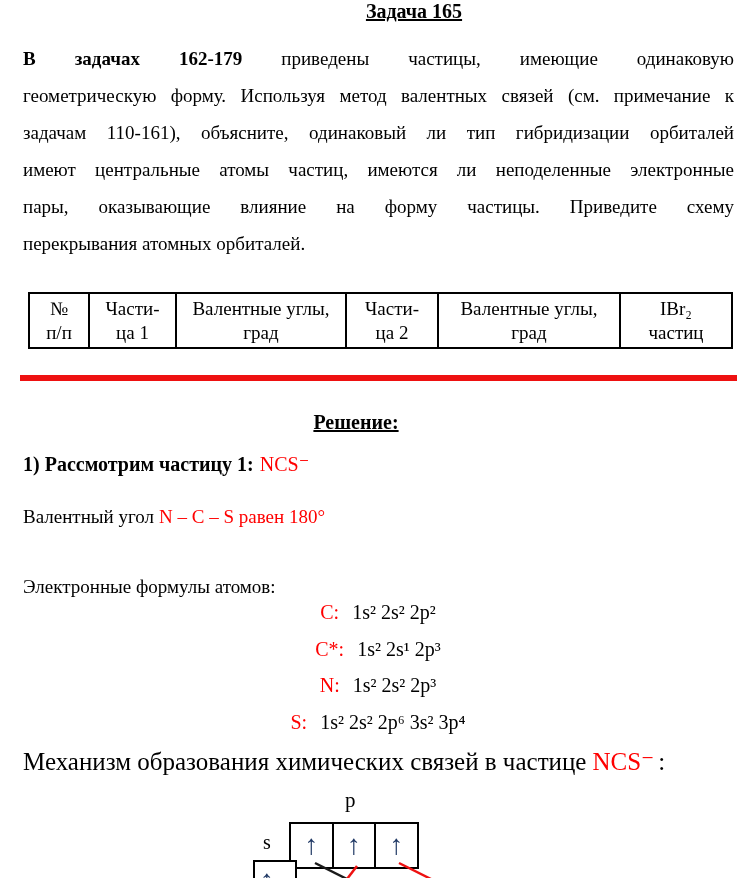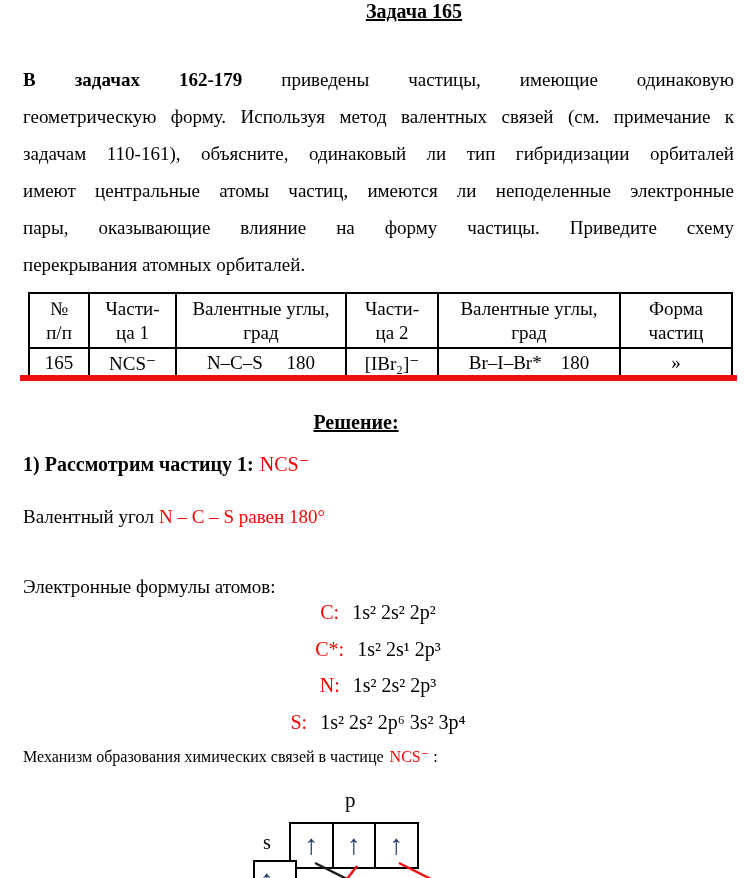--- a/index.html
+++ b/index.html
@@ -19,21 +19,21 @@
   .doc-title {
     left: 0; top: 7; width: 756px;
     text-align: center;
     font-size: 20px; font-weight: bold;
     text-decoration: underline;
     margin-left: 36px;
   }
 
   
   .statement {
-    left: 23px; top: 61px; width: 711px;
+    left: 23px; top: 40px; width: 711px;
     font-size: 19px;
   }
   .pline { line-height: 37px; white-space: nowrap; }
   .pline.just { text-align: justify; text-align-last: justify; }
 
   
   table.data-table {
     position: absolute;
     left: 28px; top: 292px;
     border-collapse: collapse;
@@ -86,21 +86,21 @@
     font-size: 20px;
   }
   .config-line .el { color: #ff0000; margin-right: 13px; }
   .config-line .conf { color: #000000; }
   .cfg0 { top: 601px; }
   .cfg1 { top: 638px; }
   .cfg2 { top: 674px; }
   .cfg3 { top: 711px; }
   .mechanism-line {
     left: 23px; top: 747px;
-    font-size: 16px;
+    font-size: 25px;
   }
   .mechanism-line .red { margin: 0 4px 0 6px; }
 
   
   .p-label { left: 345px; top: 788px; font-size: 21px; }
   .s-label { left: 263px; top: 831px; font-size: 20px; }
   .orb-row { left: 289px; top: 822px; display: flex; }
   .orb-box {
     width: 41px; height: 43px;
     border: 2.5px solid #000;
@@ -155,29 +155,21 @@
       <col style="width:182px">
       <col style="width:112px">
   </colgroup>
   <tbody>
       <tr class="hdr-row">
     <th><span>№</span><br><span>п/п</span></th>
     <th><span>Части-</span><br><span>ца 1</span></th>
     <th><span>Валентные углы,</span><br><span>град</span></th>
     <th><span>Части-</span><br><span>ца 2</span></th>
     <th><span>Валентные углы,</span><br><span>град</span></th>
-    <th><span>Форма</span><br><span>частиц</span></th>
-  </tr>
-  <tr class="data-row">
-    <td>165</td>
-    <td>NCS⁻</td>
-    <td>N–C–S&nbsp;&nbsp;&nbsp;&nbsp;&nbsp;180</td>
-    <td>[IBr₂]⁻</td>
-    <td>Br–I–Br*&nbsp;&nbsp;&nbsp;&nbsp;180</td>
-    <td>»</td>
+    <th><span>IBr₂</span><br><span>частиц</span></th>
   </tr>
 </tbody>
   </table>
 
 <div class="abs red-line"></div>
 
 <div class="abs solution-heading">Решение:</div>
 
 <div class="abs step-line">
   <span>1) Рассмотрим частицу 1:</span><span class="red">NCS⁻</span>

